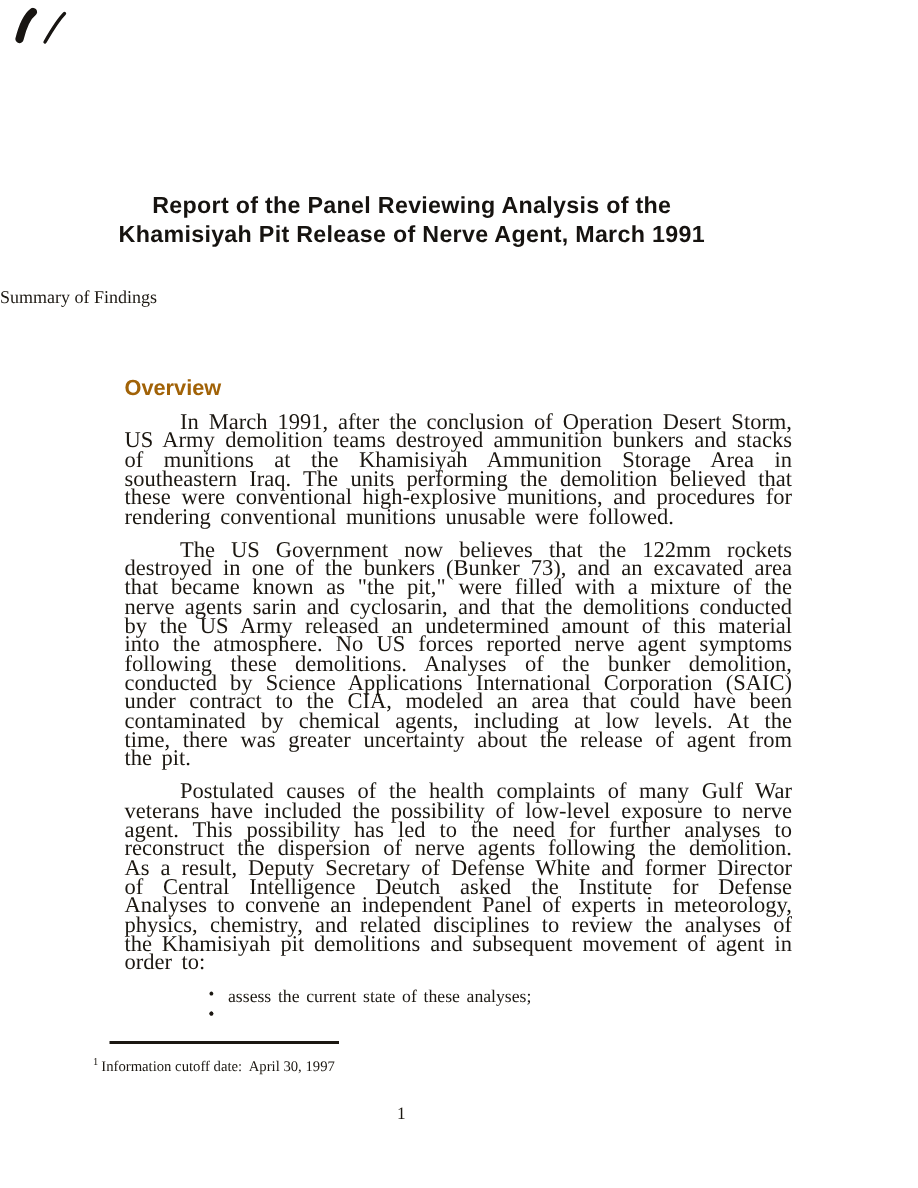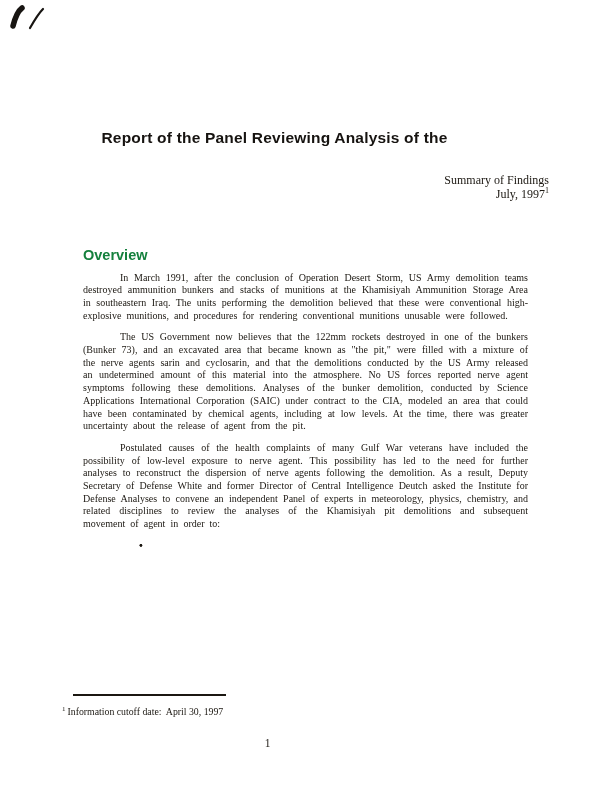--- a/index.html
+++ b/index.html
@@ -26,45 +26,45 @@
     text-align: center;
     font-family: "Liberation Sans", sans-serif;
     font-weight: 700;
     font-size: 15.5px;
     line-height: 18.5px;
     letter-spacing: 0.2px;
     color: #161310;
   }
   .doc-subtitle {
     margin-top: 25px;
-    text-align: right;
+    text-align: left;
     font-size: 12px;
     line-height: 14.5px;
     color: #1b1711;
   }
   .doc-subtitle sup {
     font-size: 8px;
     vertical-align: super;
     line-height: 0;
   }
   .content {
     margin-left: 83px;
     width: 445px;
   }
   .overview-heading {
     margin: 45px 0 8px 0;
     font-family: "Liberation Sans", sans-serif;
     font-weight: 700;
     font-size: 14.5px;
     line-height: 17px;
-    color: #15803d;
+    color: #a16207;
   }
   .content p {
     margin: 0 0 9px 0;
-    font-size: 10px;
+    font-size: 15px;
     line-height: 12.7px;
     text-align: justify;
     text-indent: 37px;
     word-spacing: 2.6px;
     font-family: Liberation Serif, serif;
   }
   ul.goal-list {
     list-style: none;
     margin: 4px 0 0 0;
     padding: 0;
@@ -120,36 +120,36 @@
 
 <div class="page">
 
   <svg class="pen-marks" width="40" height="25" viewBox="0 0 40 25">
     <path d="M5 21 C7 13 10 6 14 3" stroke="#181512" stroke-width="5.5" stroke-linecap="round" fill="none"></path>
     <path d="M22 23 C26 16 30 9 35 4" stroke="#181512" stroke-width="2.2" stroke-linecap="round" fill="none"></path>
   </svg>
 
   <div class="doc-title">
     <div>Report of the Panel Reviewing Analysis of the</div>
+    <div>Khamisiyah Pit Release of Nerve Agent, March 1991</div>
   </div>
 
   <div class="doc-subtitle">
     <div>Summary of Findings</div>
-    <div><span>July, 1997</span><sup>1</sup></div>
   </div>
 
   <div class="content">
     <div class="overview-heading">Overview</div>
 
     <p>In March 1991, after the conclusion of Operation Desert Storm, US Army demolition teams destroyed ammunition bunkers and stacks of munitions at the Khamisiyah Ammunition Storage Area in southeastern Iraq.  The units performing the demolition believed that these were conventional high-explosive munitions, and procedures for rendering conventional munitions unusable were followed.</p>
     <p>The US Government now believes that the 122mm rockets destroyed in one of the bunkers (Bunker 73), and an excavated area that became known as "the pit," were filled with a mixture of the nerve agents sarin and cyclosarin, and that the demolitions conducted by the US Army released an undetermined amount of this material into the atmosphere. No US forces reported nerve agent symptoms following these demolitions. Analyses of the bunker demolition, conducted by Science Applications International Corporation (SAIC) under contract to the CIA, modeled an area that could have been contaminated by chemical agents, including at low levels.  At the time, there was greater uncertainty about the release of agent from the pit.</p>
     <p>Postulated causes of the health complaints of many Gulf War veterans have included the possibility of low-level exposure to nerve agent. This possibility has led to the need for further analyses to reconstruct the dispersion of nerve agents following the demolition. As a result, Deputy Secretary of Defense White and former Director of Central Intelligence Deutch asked the Institute for Defense Analyses to convene an independent Panel of experts in meteorology, physics, chemistry, and related disciplines to review the analyses of the Khamisiyah pit demolitions and subsequent movement of agent in order to:</p>
 
     <ul class="goal-list">
-      <li><span class="bullet">•</span></li>
+      <li><span class="bullet">•</span><span>assess the current state of these analyses;</span></li>
       <li><span class="bullet">•</span></li>
       <li><span class="bullet">•</span></li>
     </ul>
   </div>
 
   <div class="footnote-rule"></div>
 
   <div class="footnote"><sup>1</sup><span>Information cutoff date:&nbsp; April 30, 1997</span></div>
 
   <div class="page-number">1</div>

